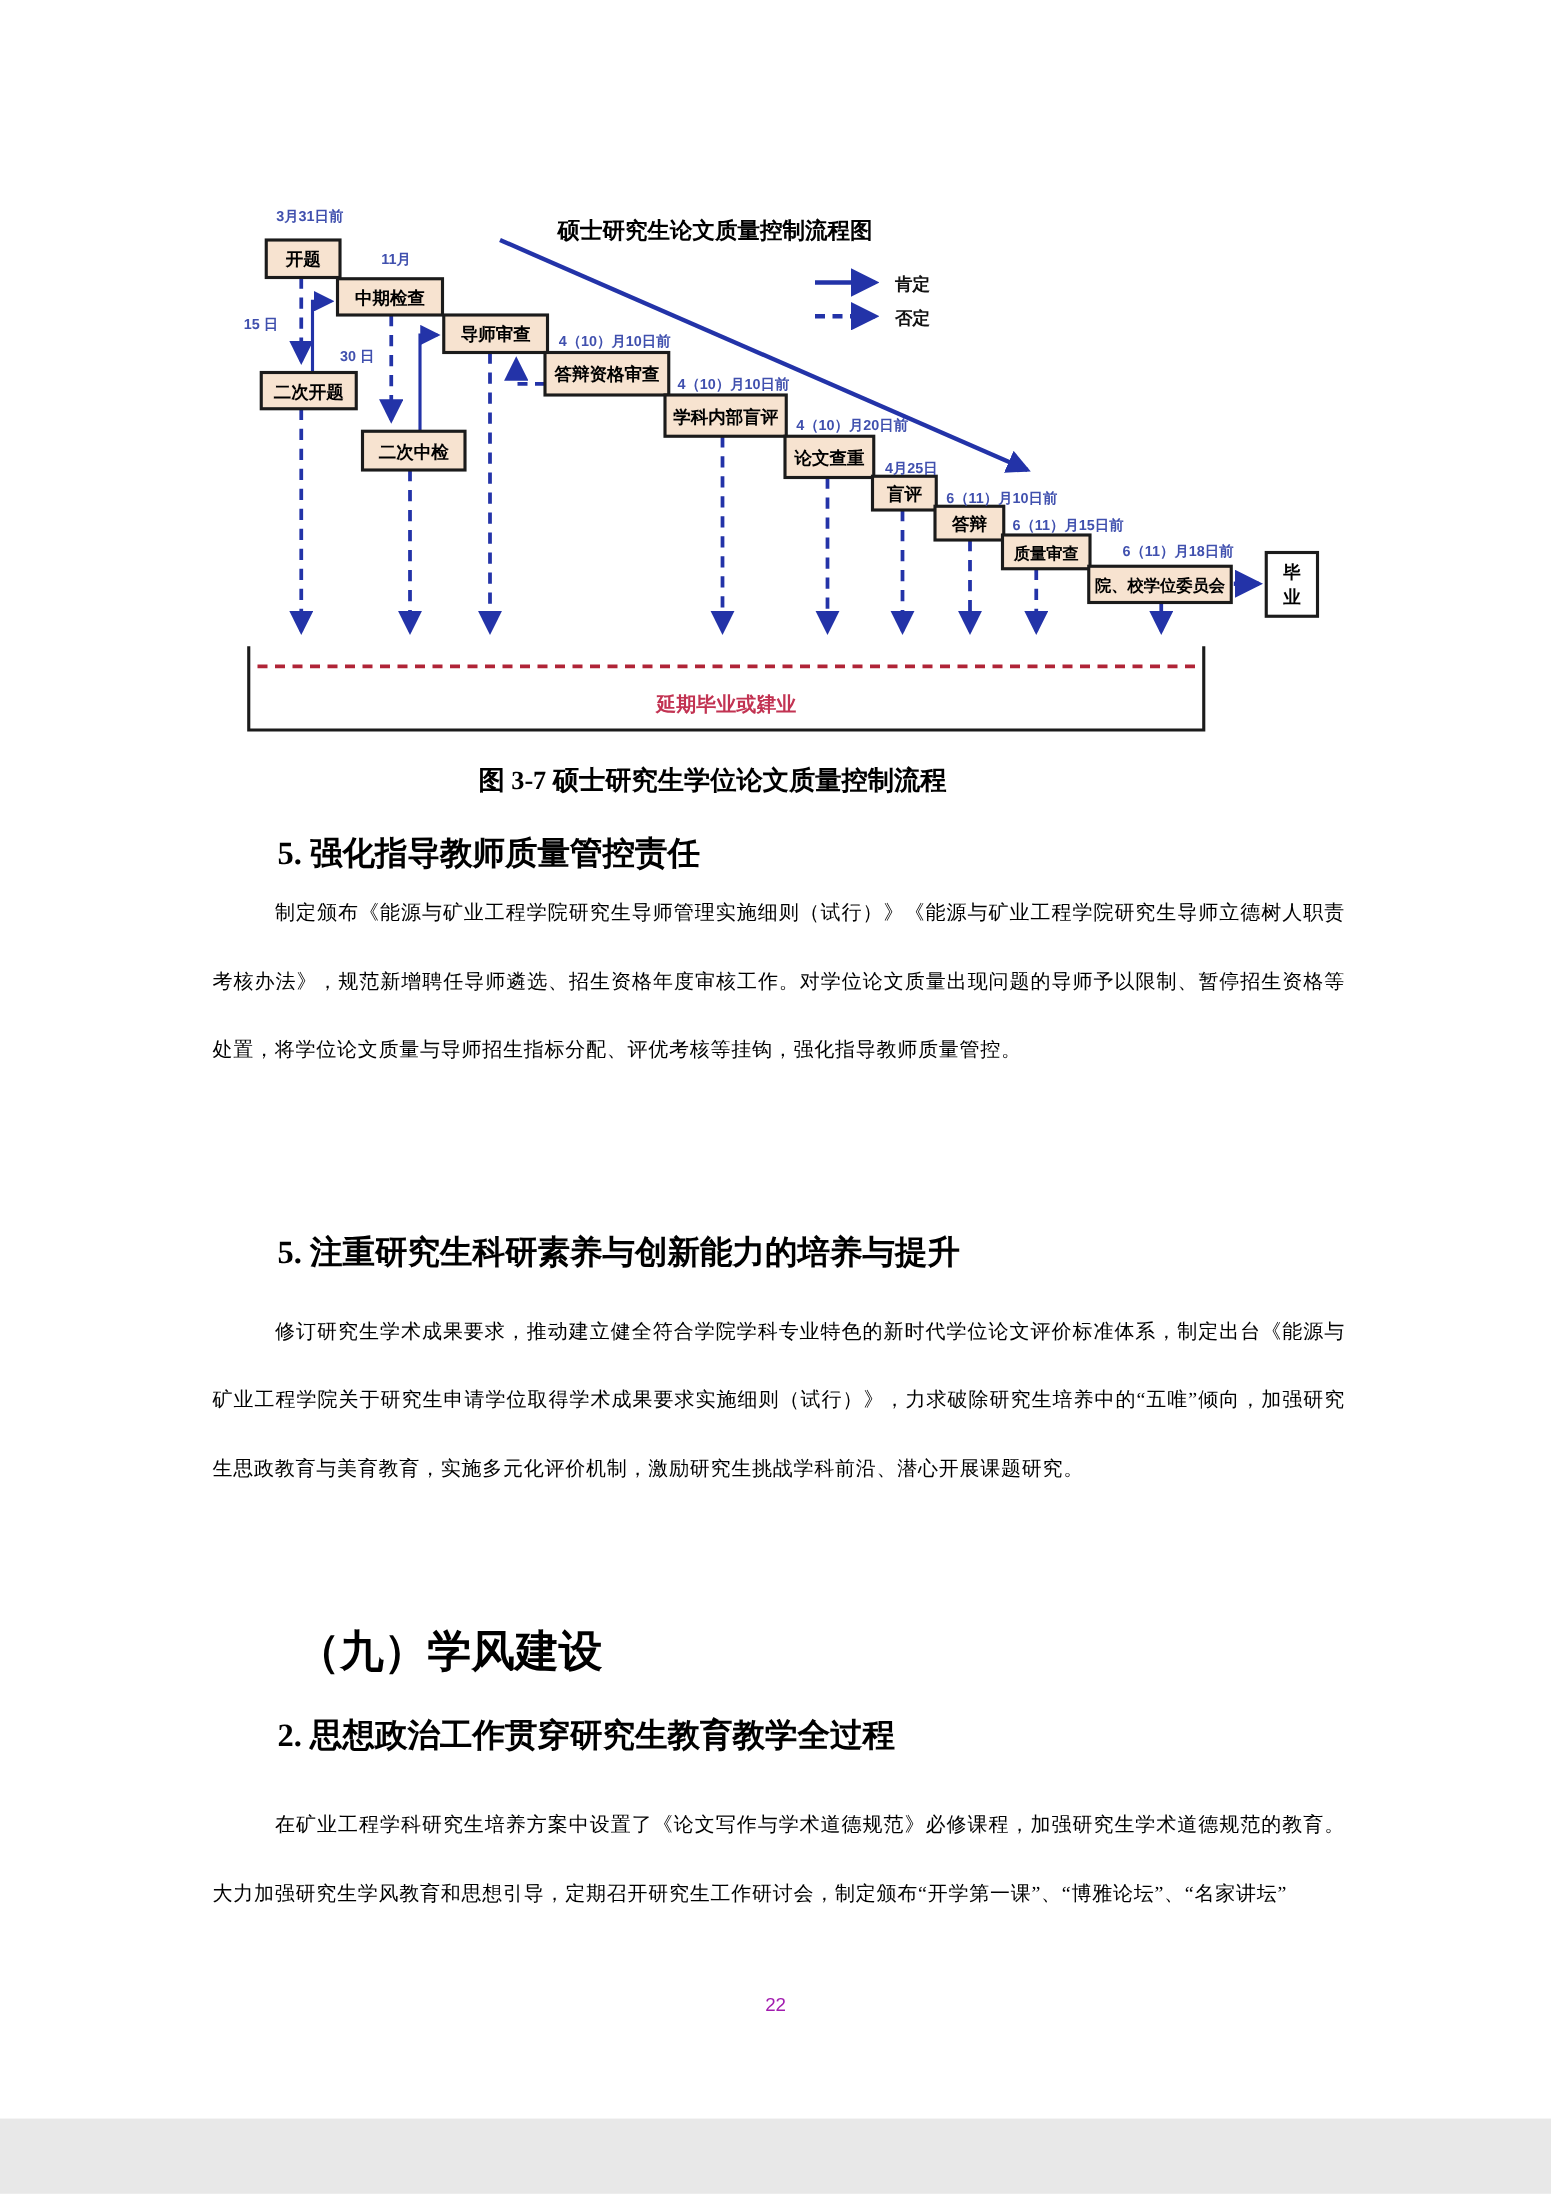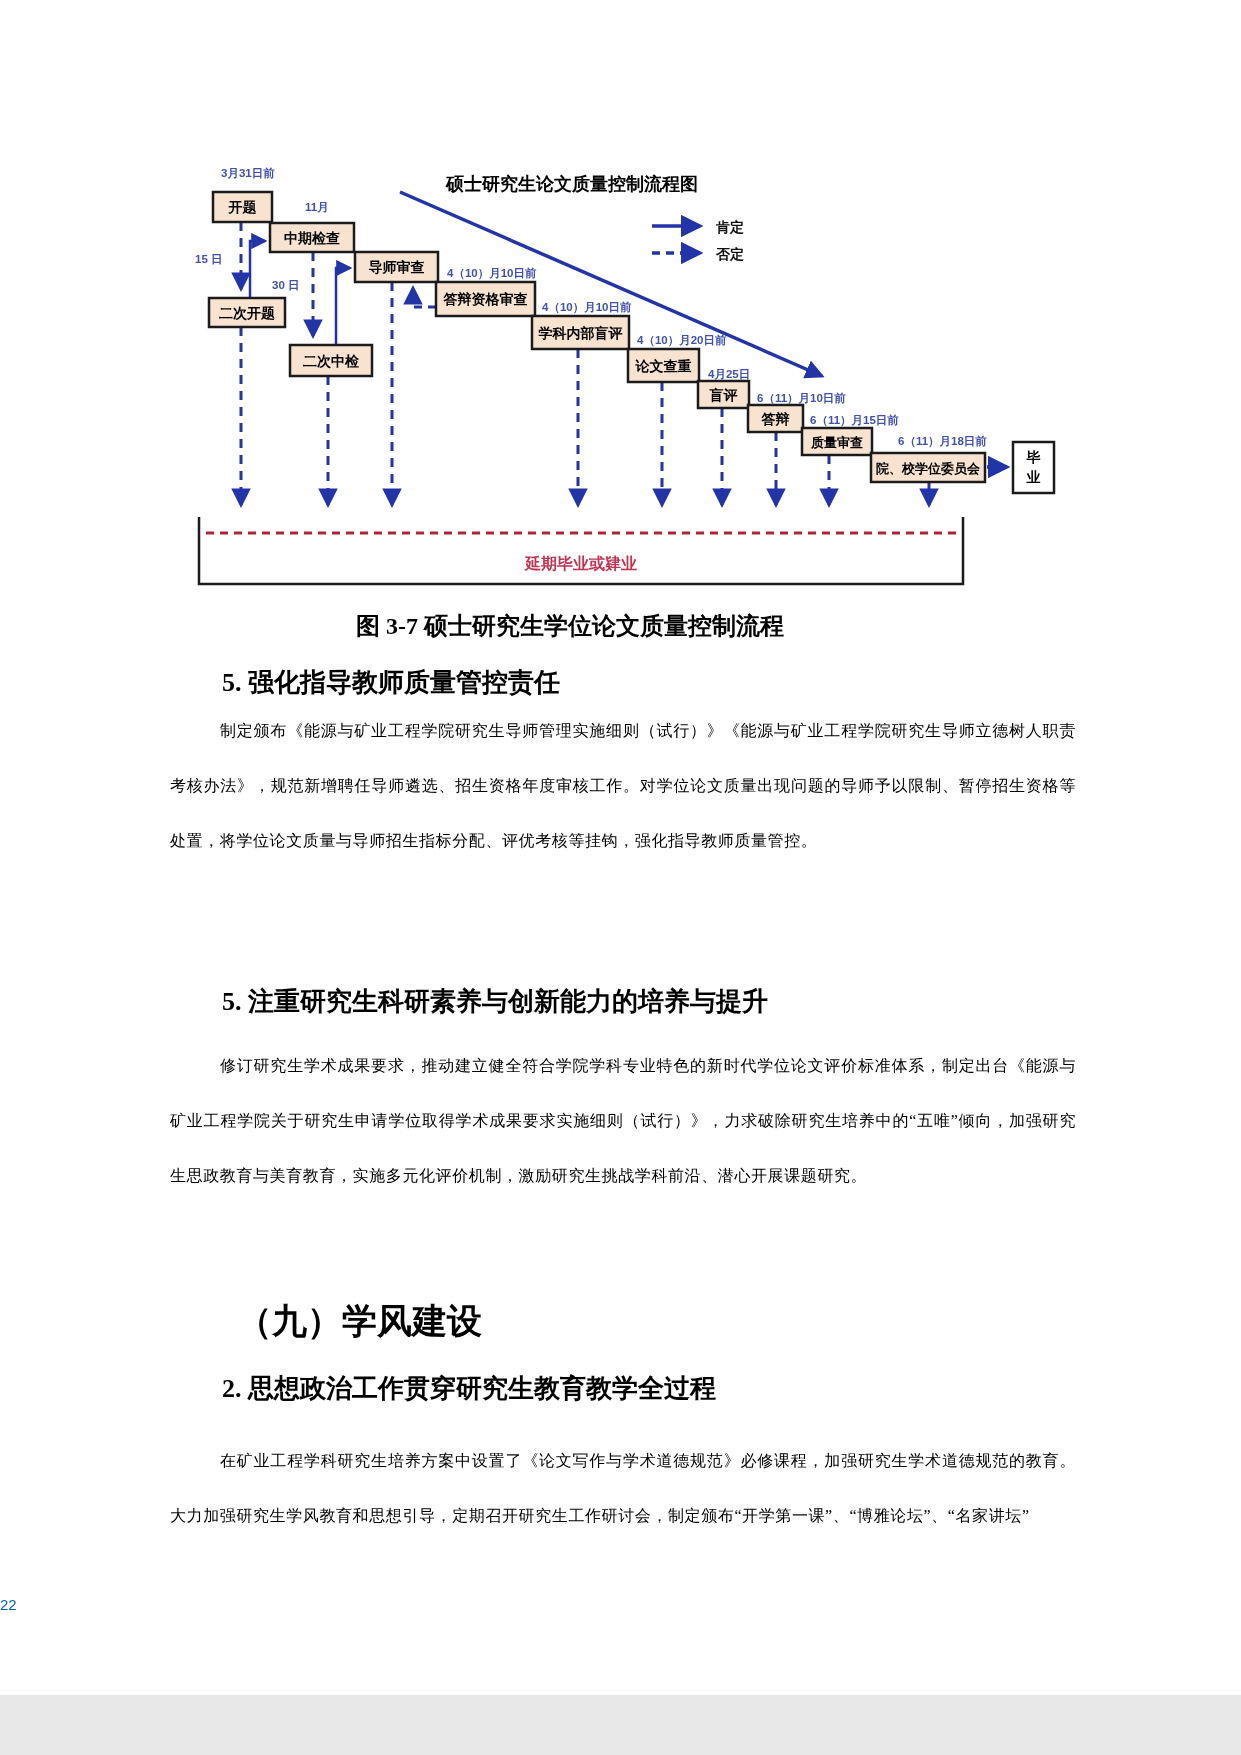--- a/index.html
+++ b/index.html
@@ -7,40 +7,40 @@
     position:relative;
     width:1241px;height:1695px;
     margin:0 auto;
     background:#ffffff;
     font-family:"Liberation Serif","DejaVu Serif",serif;
     overflow:hidden;
   }
   .flowchart{position:absolute;top:0;left:0;}
   .fig-caption{
     position:absolute;top:610px;left:0;width:1140px;
-    text-align:center;font-weight:bold;font-size:24px;color:#000;
+    text-align:center;font-weight:bold;font-size:21px;color:#000;
   }
   .heading{
     position:absolute;left:222px;
     font-weight:bold;font-size:26px;color:#000;line-height:34px;white-space:nowrap;
   }
   .heading-major{
     position:absolute;left:237px;
     font-weight:bold;font-size:35px;color:#000;line-height:38px;white-space:nowrap;
   }
   .para{
     position:absolute;left:170px;width:906px;
     font-size:16px;line-height:55px;color:#000;
     text-align:justify;text-justify:inter-ideograph;
     text-indent:50px;letter-spacing:0.6px;
   }
   .pageno{
     position:absolute;top:1596px;left:0;width:1241px;
-    text-align:left;font-family:"Liberation Sans","DejaVu Sans",sans-serif;
-    font-size:15px;color:#0369a1;
+    text-align:center;font-family:"Liberation Sans","DejaVu Sans",sans-serif;
+    font-size:15px;color:#a21caf;
   }
   svg text{font-family:"Liberation Sans","DejaVu Sans",sans-serif;}
   .box-label{font-size:14px;font-weight:bold;fill:#000;}
   .box-label-sm{font-size:13px;font-weight:bold;fill:#000;}
   .date-label{font-size:11.5px;font-weight:bold;fill:#4050ae;}
   .chart-title{font-size:18px;font-weight:bold;fill:#000;}
   .legend-label{font-size:14px;font-weight:bold;fill:#111;}
   .defer-label{font-size:16px;font-weight:bold;fill:#c23352;}
 </style>
 </head>

